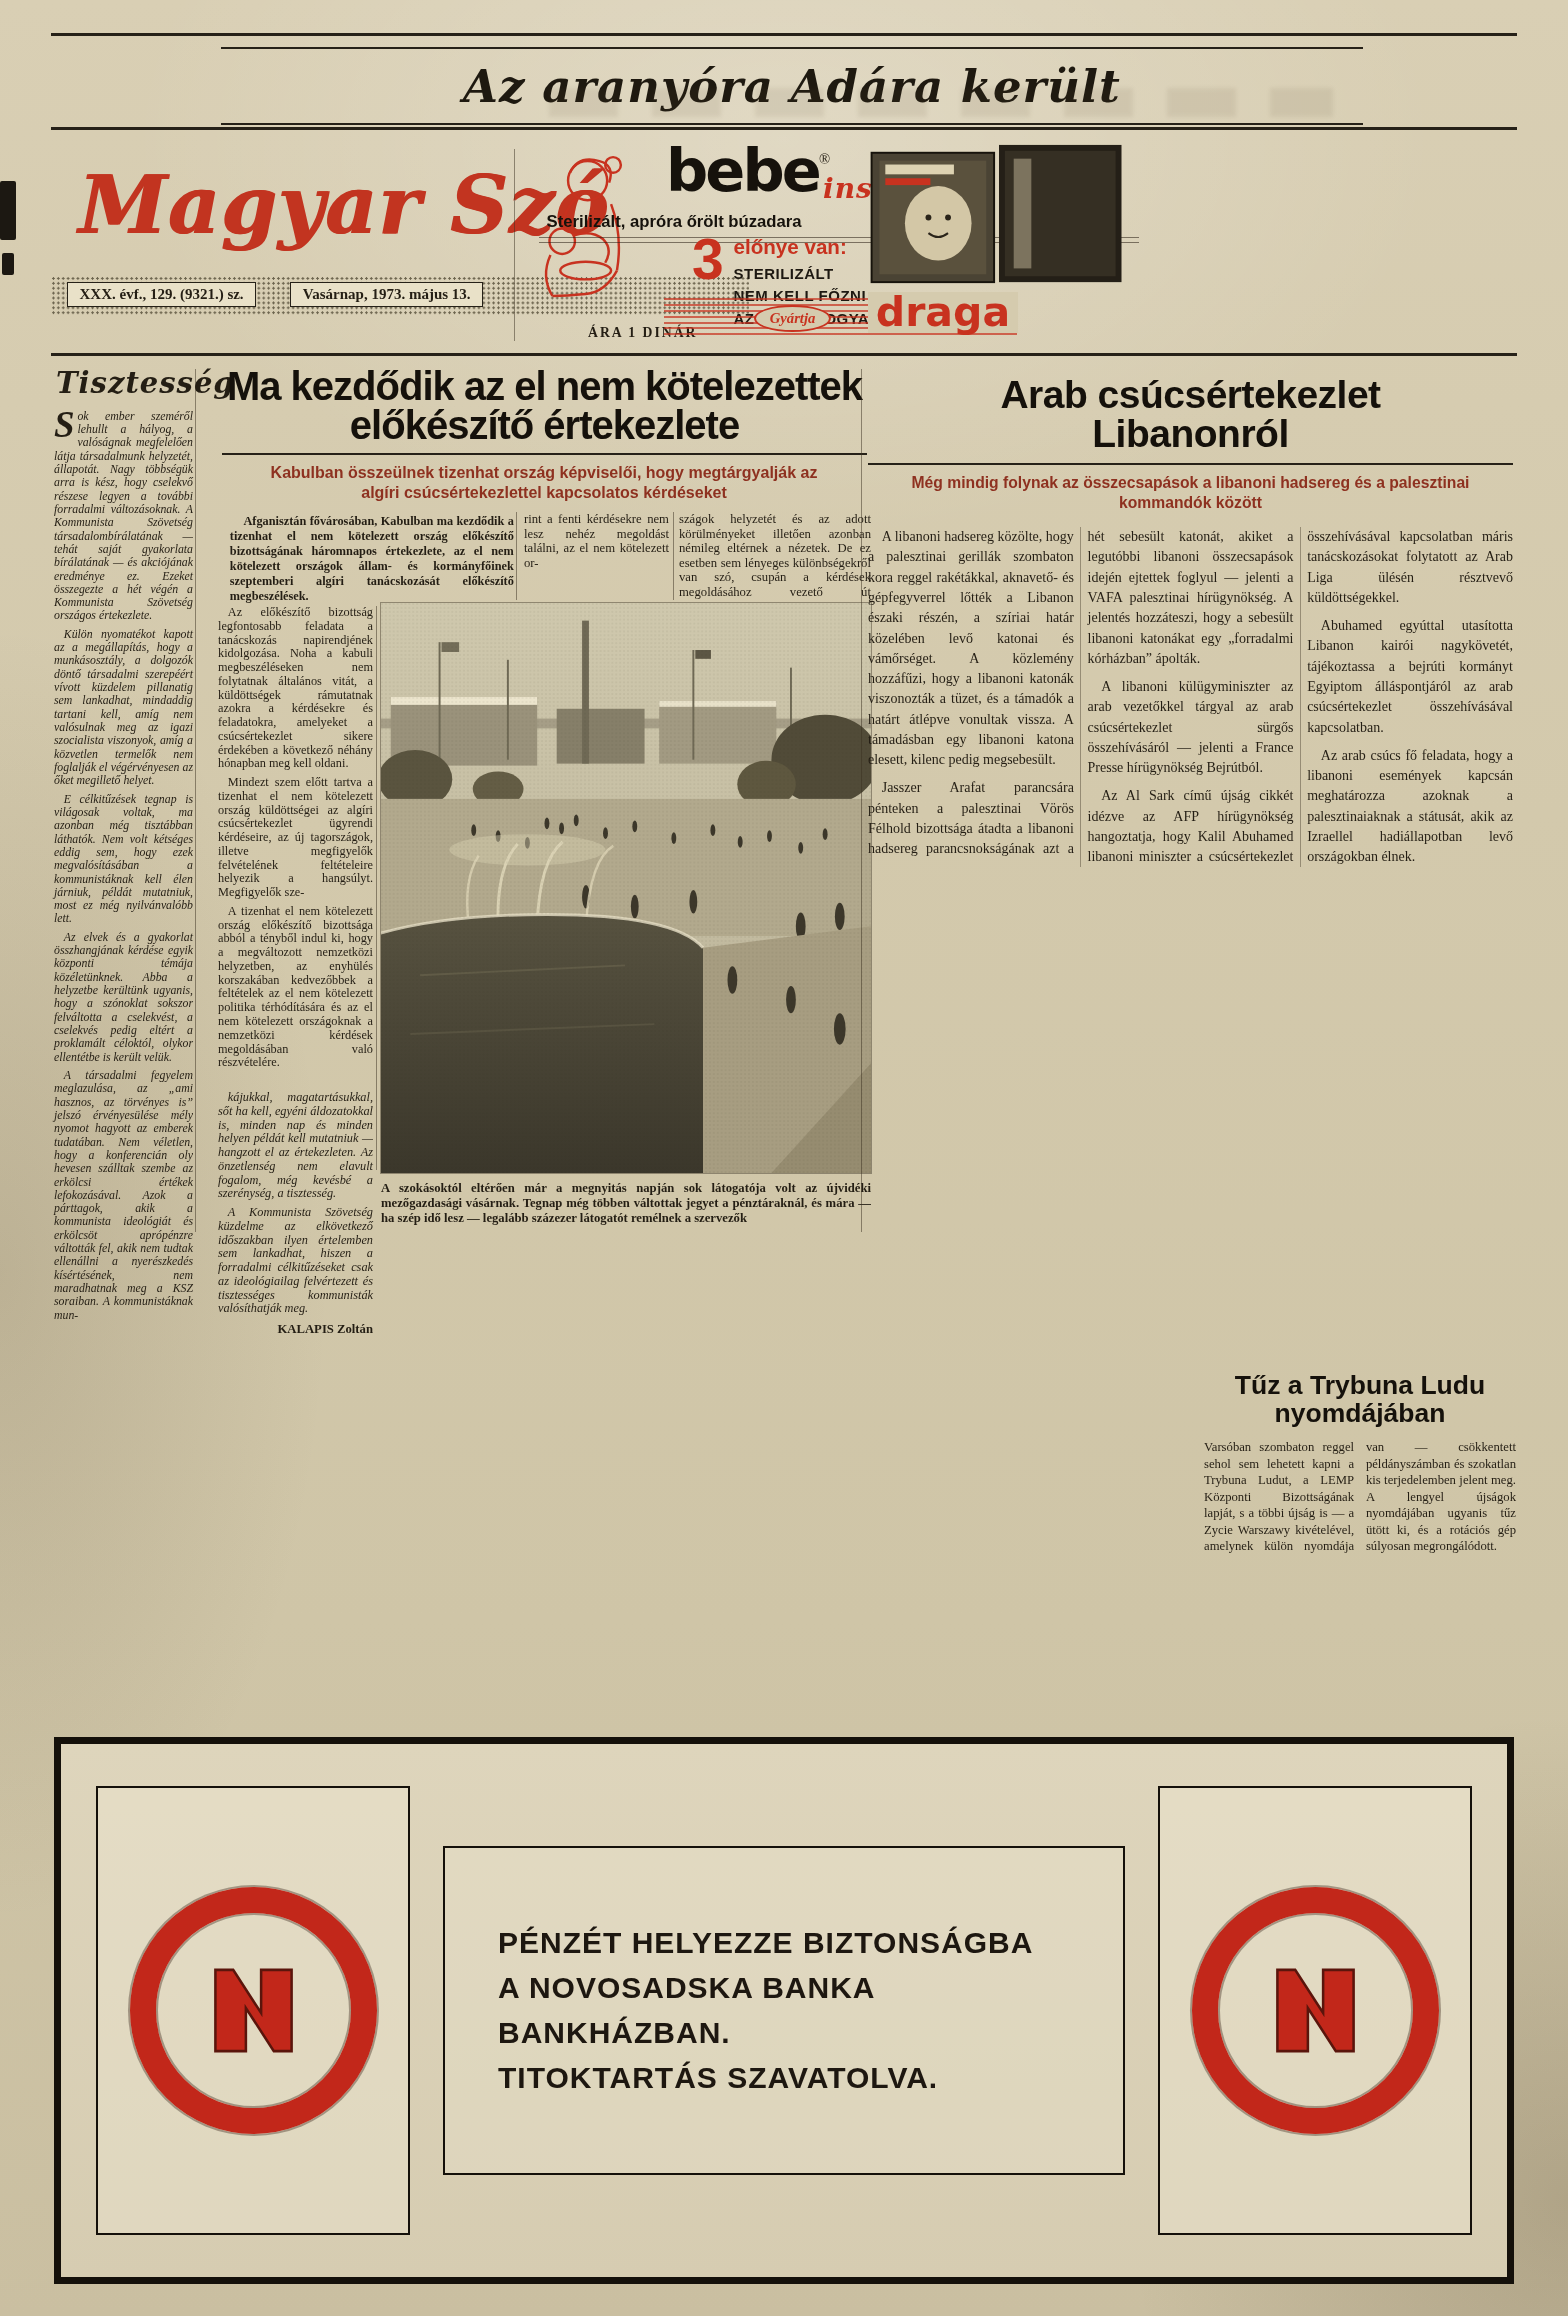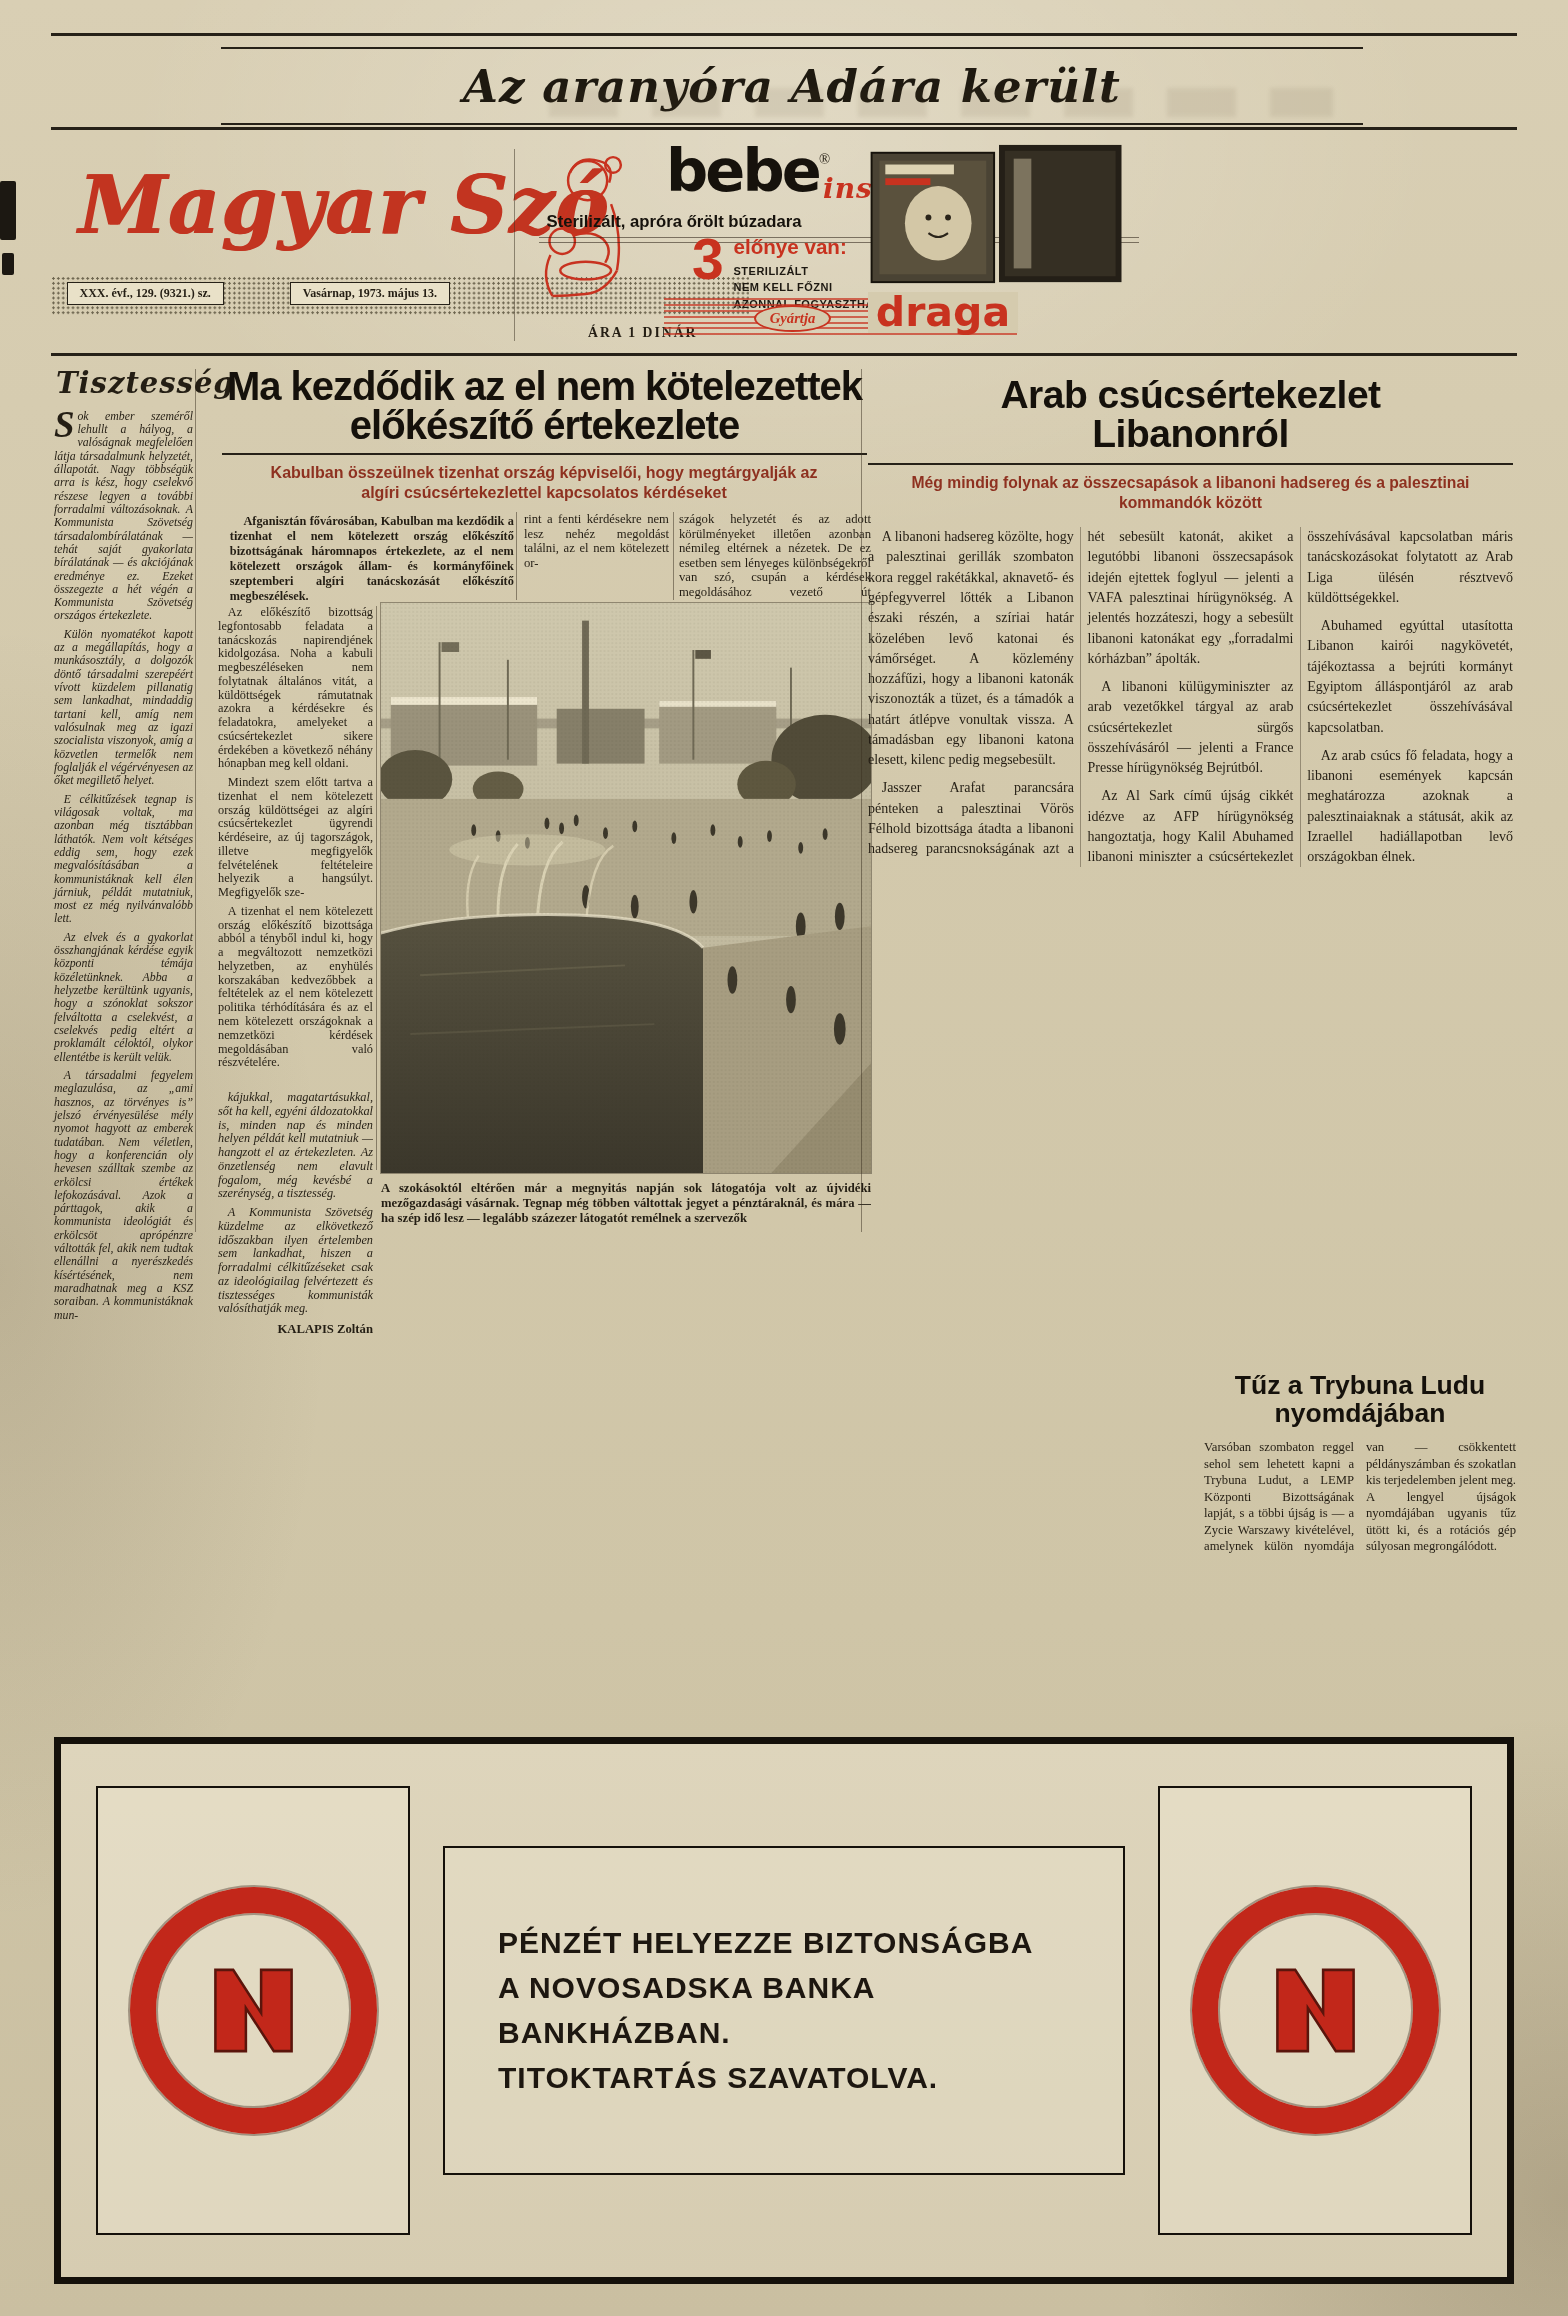--- a/index.html
+++ b/index.html
@@ -29,21 +29,21 @@
 
   .reg-mark{position:absolute;background:#1c1812;border-radius:2px}
 
   
   .masthead-title{position:absolute;left:78px;top:165px;font-family:"DejaVu Serif",serif;
     font-style:italic;font-weight:bold;font-size:80px;line-height:1;color:#c23420;
     letter-spacing:1px;text-shadow:1.5px 0 0 #c23420}
   .issue-band{position:absolute;left:51px;top:276px;width:698px;height:39px;
     background-image:radial-gradient(circle,#6d654f 1.1px,transparent 1.4px);background-size:4.9px 4.9px}
   .issue-box{position:absolute;top:5.9px;background:#e9e1c8;border:1.5px solid #262118;
-    padding:2.9px 11.8px;font-weight:bold;font-size:12px;white-space:nowrap}
+    padding:2.9px 11.8px;font-weight:bold;font-size:15px;white-space:nowrap}
   #issue-no{left:15.7px}
   #issue-date{left:239px}
   .price{position:absolute;left:588px;top:325px;font-weight:bold;font-size:13.7px;letter-spacing:2px}
 
   
   .bebe-ad{position:absolute;left:527px;top:141px;width:657px;height:208px}
   .ad-sketch{position:absolute;left:0;top:3.9px}
   .ad-brand{position:absolute;left:139px;top:0;width:333px;height:76px}
   .ad-brand-main{font-family:"DejaVu Sans",sans-serif;font-weight:bold;font-size:59px;
     line-height:1;letter-spacing:-2.9px;color:#16120c}
@@ -52,21 +52,21 @@
     font-style:italic;font-weight:bold;font-size:28px;color:#c8321f;letter-spacing:1px}
   .ad-sub{position:absolute;left:19.6px;top:71px;font-family:"Liberation Sans",sans-serif;
     font-weight:bold;font-size:16.7px;color:#16120c;white-space:nowrap}
   .ad-rule{position:absolute;left:11.8px;top:96px;width:600px;height:1px;background:rgba(40,30,18,.55)}
   .ad-rule2{top:101px}
   .ad-benefits{position:absolute;left:165px;top:94px;display:flex;gap:9.8px;align-items:flex-start}
   .ad-count{font-family:"Liberation Sans",sans-serif;font-weight:bold;font-size:57px;
     line-height:.85;color:#c8321f}
   .ad-count-label{font-family:"Liberation Sans",sans-serif;font-weight:bold;font-size:20.6px;
     color:#c8321f;margin-bottom:3.9px}
-  .ad-benefit{font-family:"Liberation Sans",sans-serif;font-weight:bold;font-size:11px;
+  .ad-benefit{font-family:"Liberation Sans",sans-serif;font-weight:bold;font-size:15px;
     letter-spacing:0.5px;color:#1d1811;line-height:1.5}
   .ad-product{position:absolute;left:325px;top:-2px}
   .ad-stripes{position:absolute;left:137px;top:157px;width:353px;height:41px;
     background:repeating-linear-gradient(180deg,rgba(200,50,31,.7) 0 2px,transparent 2px 5.9px)}
   .ad-gyartja{position:absolute;left:227px;top:164px;border:2px solid #c8321f;border-radius:50%;
     padding:2.9px 13.7px;color:#c8321f;font-style:italic;font-weight:bold;font-size:14.7px;background:#d5cbae}
   .ad-draga{position:absolute;left:341px;top:151px;font-family:"DejaVu Sans",sans-serif;
     font-weight:bold;font-size:41px;line-height:1;color:#c8321f;background:#d5cbae;padding:0 7.8px}
 
   

